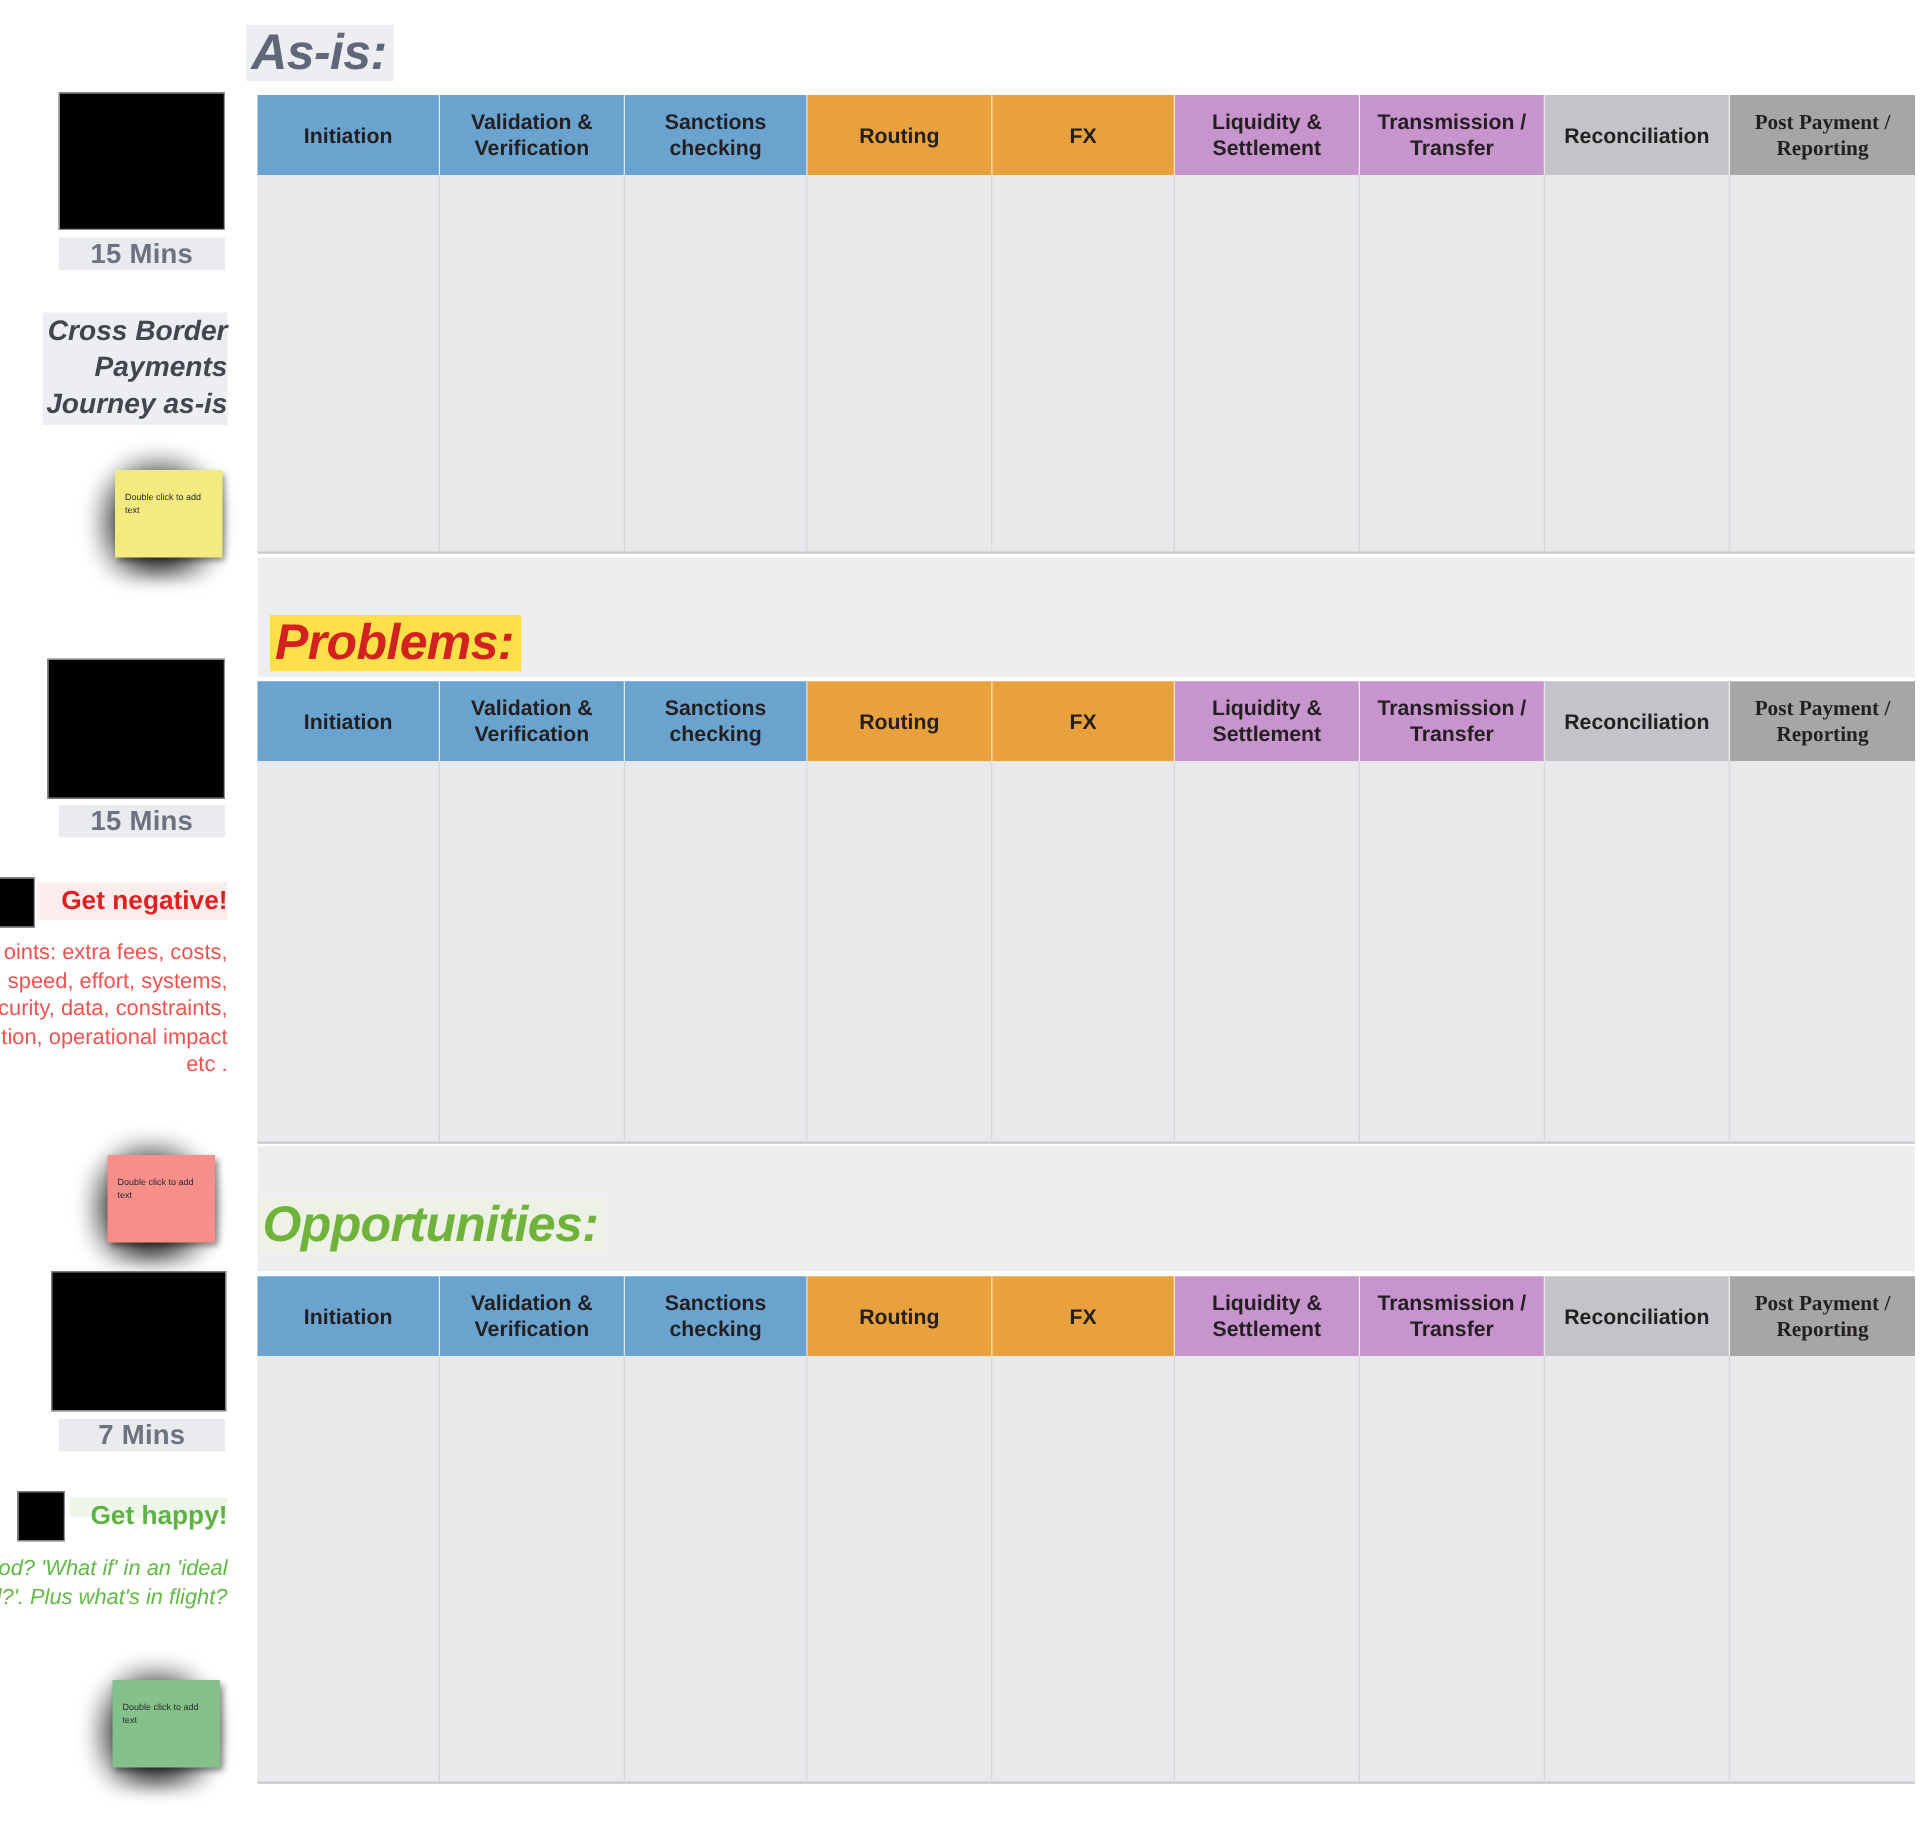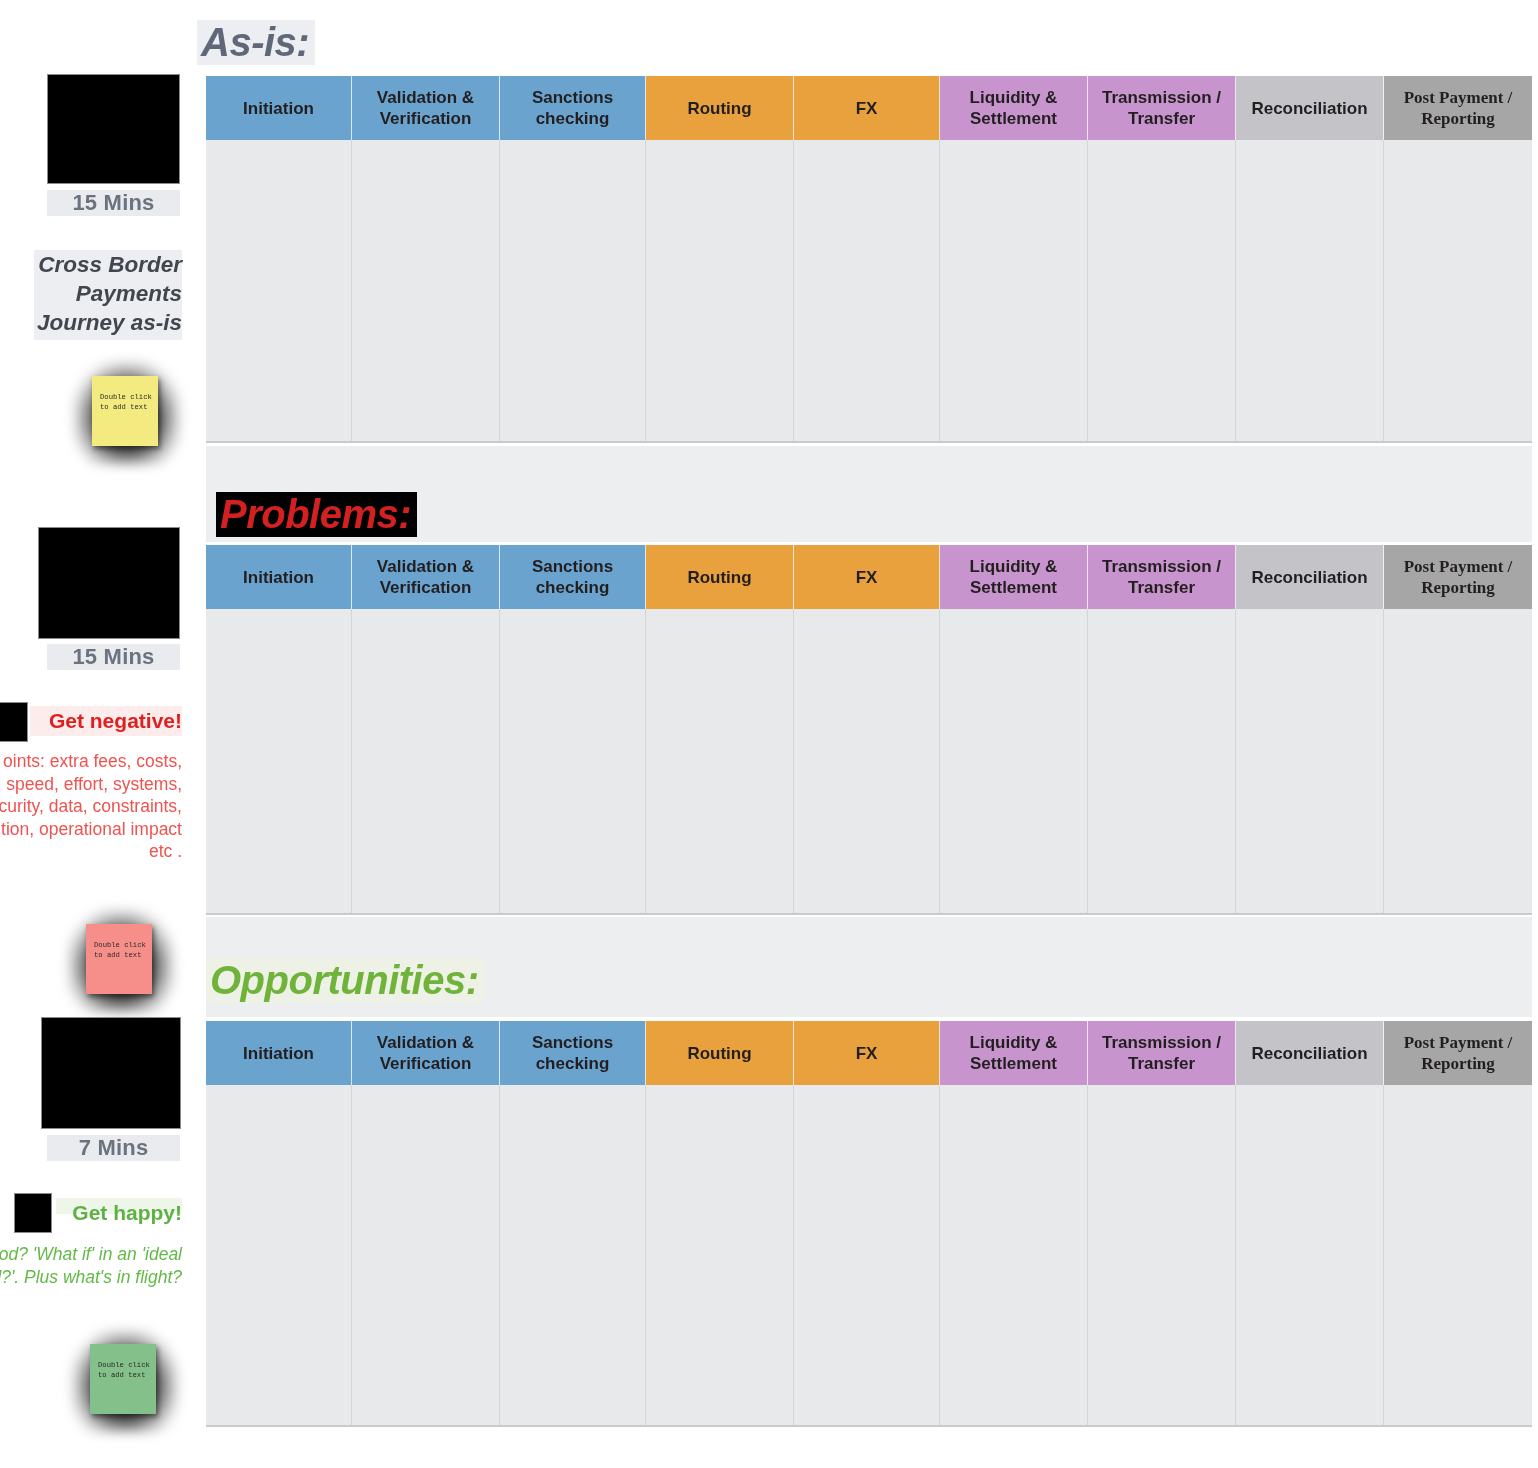--- a/index.html
+++ b/index.html
@@ -64,42 +64,41 @@
   .sticky-shadow {
     position: absolute;
     left: 0; top: 0;
     width: 100%; height: 100%;
     background: radial-gradient(ellipse at 50% 55%, rgba(0,0,0,0.95) 0%, rgba(0,0,0,0.75) 38%, rgba(0,0,0,0.25) 62%, rgba(0,0,0,0) 78%);
     filter: blur(6px);
   }
   .sticky {
     position: absolute;
     left: 18px; top: 14px;
-    width: 66px; height: 70px;
+    width: 86px; height: 70px;
     padding: 17px 6px 0 8px;
     font-size: 7.2px;
     line-height: 9.5px;
     color: #2a2a2a;
     box-shadow: 2px 3px 5px rgba(0,0,0,0.45);
-    font-family: Liberation Mono, monospace;
   }
   .sticky.yellow { background: #f4eb80; }
   .sticky.pink   { background: #f68e89; }
   .sticky.green  { background: #84c08a; }
   .sec-title {
     position: absolute;
     font-size: 40px;
     font-weight: bold;
     font-style: italic;
     letter-spacing: -0.5px;
     white-space: nowrap;
     padding: 0 6px 0 4px;
   }
   .sec-title.asis { color: #5f6778; background: #eceef1; }
-  .sec-title.prob { color: #d32020; background: #000000; }
+  .sec-title.prob { color: #d32020; background: #fde047; }
   .sec-title.oppo { color: #6fb33a; background: #eef2e6; }
 
   .grid { position: absolute; border-radius: 28px; }
   .grid-head { display: flex; width: 100%; }
   .hcell {
     height: 64px;
     display: flex;
     align-items: center;
     justify-content: center;
     text-align: center;

